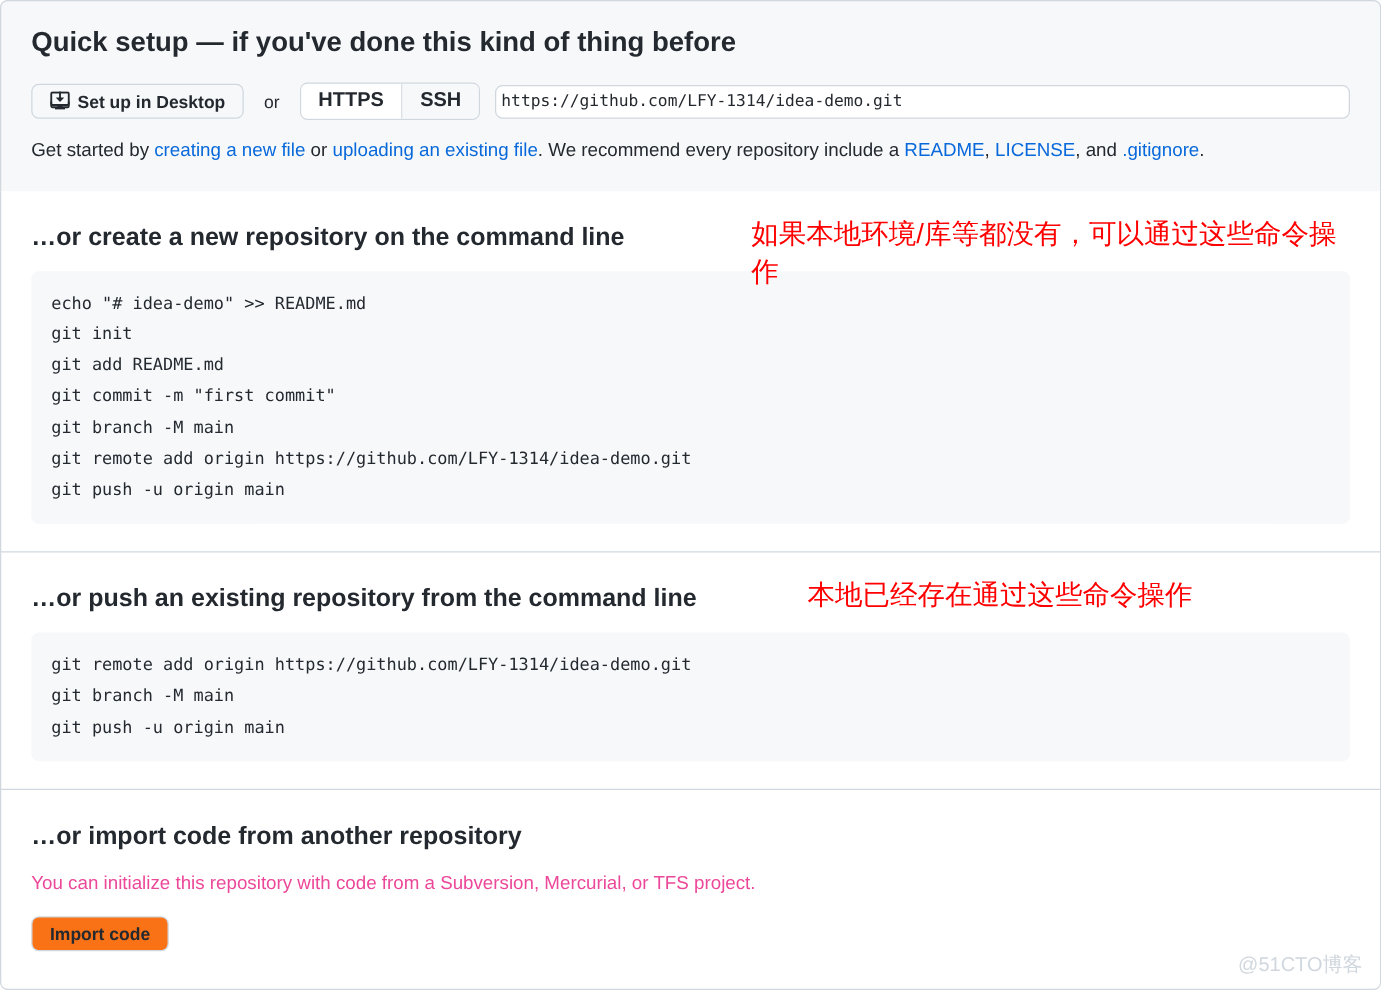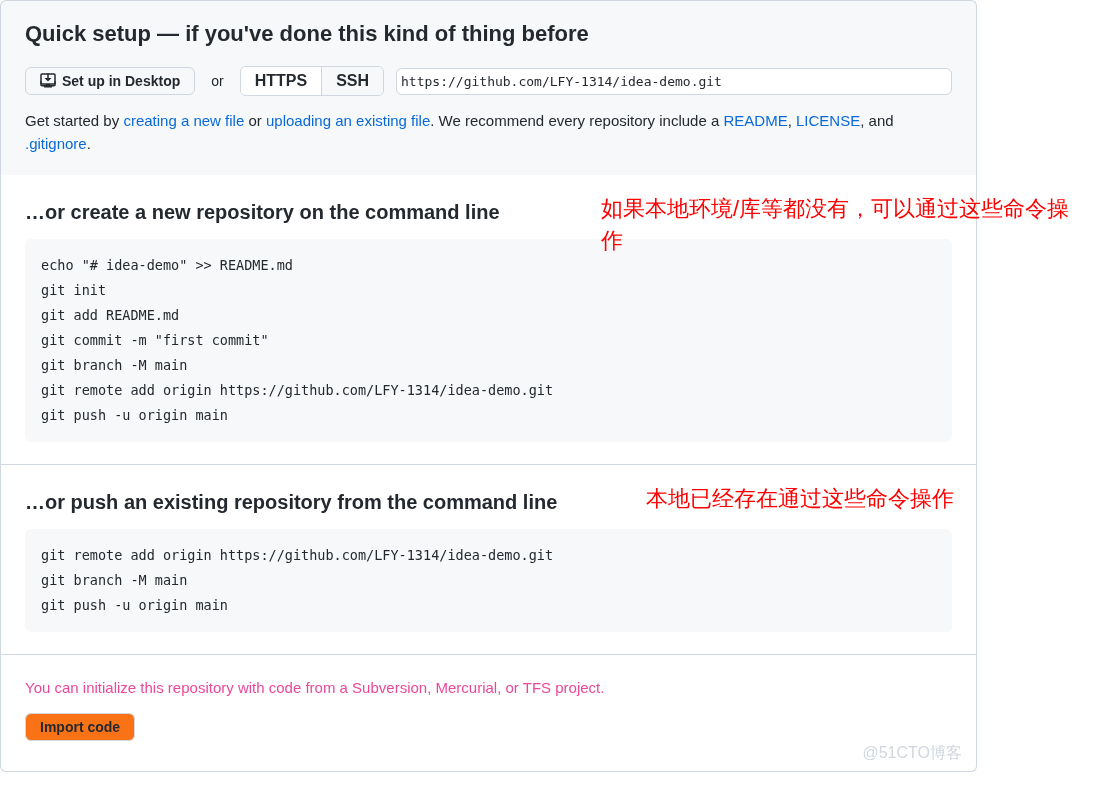--- a/index.html
+++ b/index.html
@@ -8,21 +8,21 @@
       padding: 0;
     }
     body {
       font-family: -apple-system, BlinkMacSystemFont, "Segoe UI", Helvetica, Arial, sans-serif;
       background: #ffffff;
       color: #24292f;
       font-size: 14px;
       line-height: 1.5;
     }
     .container {
-      width: 977px;
+      width: 1105px;
       padding: 0;
     }
     .quick-setup {
       background: #f6f8fa;
       border: 1px solid #d0d7de;
       border-radius: 6px 6px 0 0;
       border-bottom: none;
       padding: 16px 24px 20px 24px;
     }
     .quick-setup h2 {
@@ -206,18 +206,19 @@
 
   <div class="section">
     <h3>…or push an existing repository from the command line</h3>
     <div class="code-block">git remote add origin https://github.com/LFY-1314/idea-demo.git
 git branch -M main
 git push -u origin main</div>
     <div class="annotation annotation-2">本地已经存在通过这些命令操作</div>
   </div>
 
   <div class="section last-section">
+    <h3>…or import code from another repository</h3>
     <p class="section-desc">You can initialize this repository with code from a Subversion, Mercurial, or TFS project.</p>
     <button class="btn">Import code</button>
     <div class="watermark">@51CTO博客</div>
   </div>
 
 </div>
 
 </body></html>

